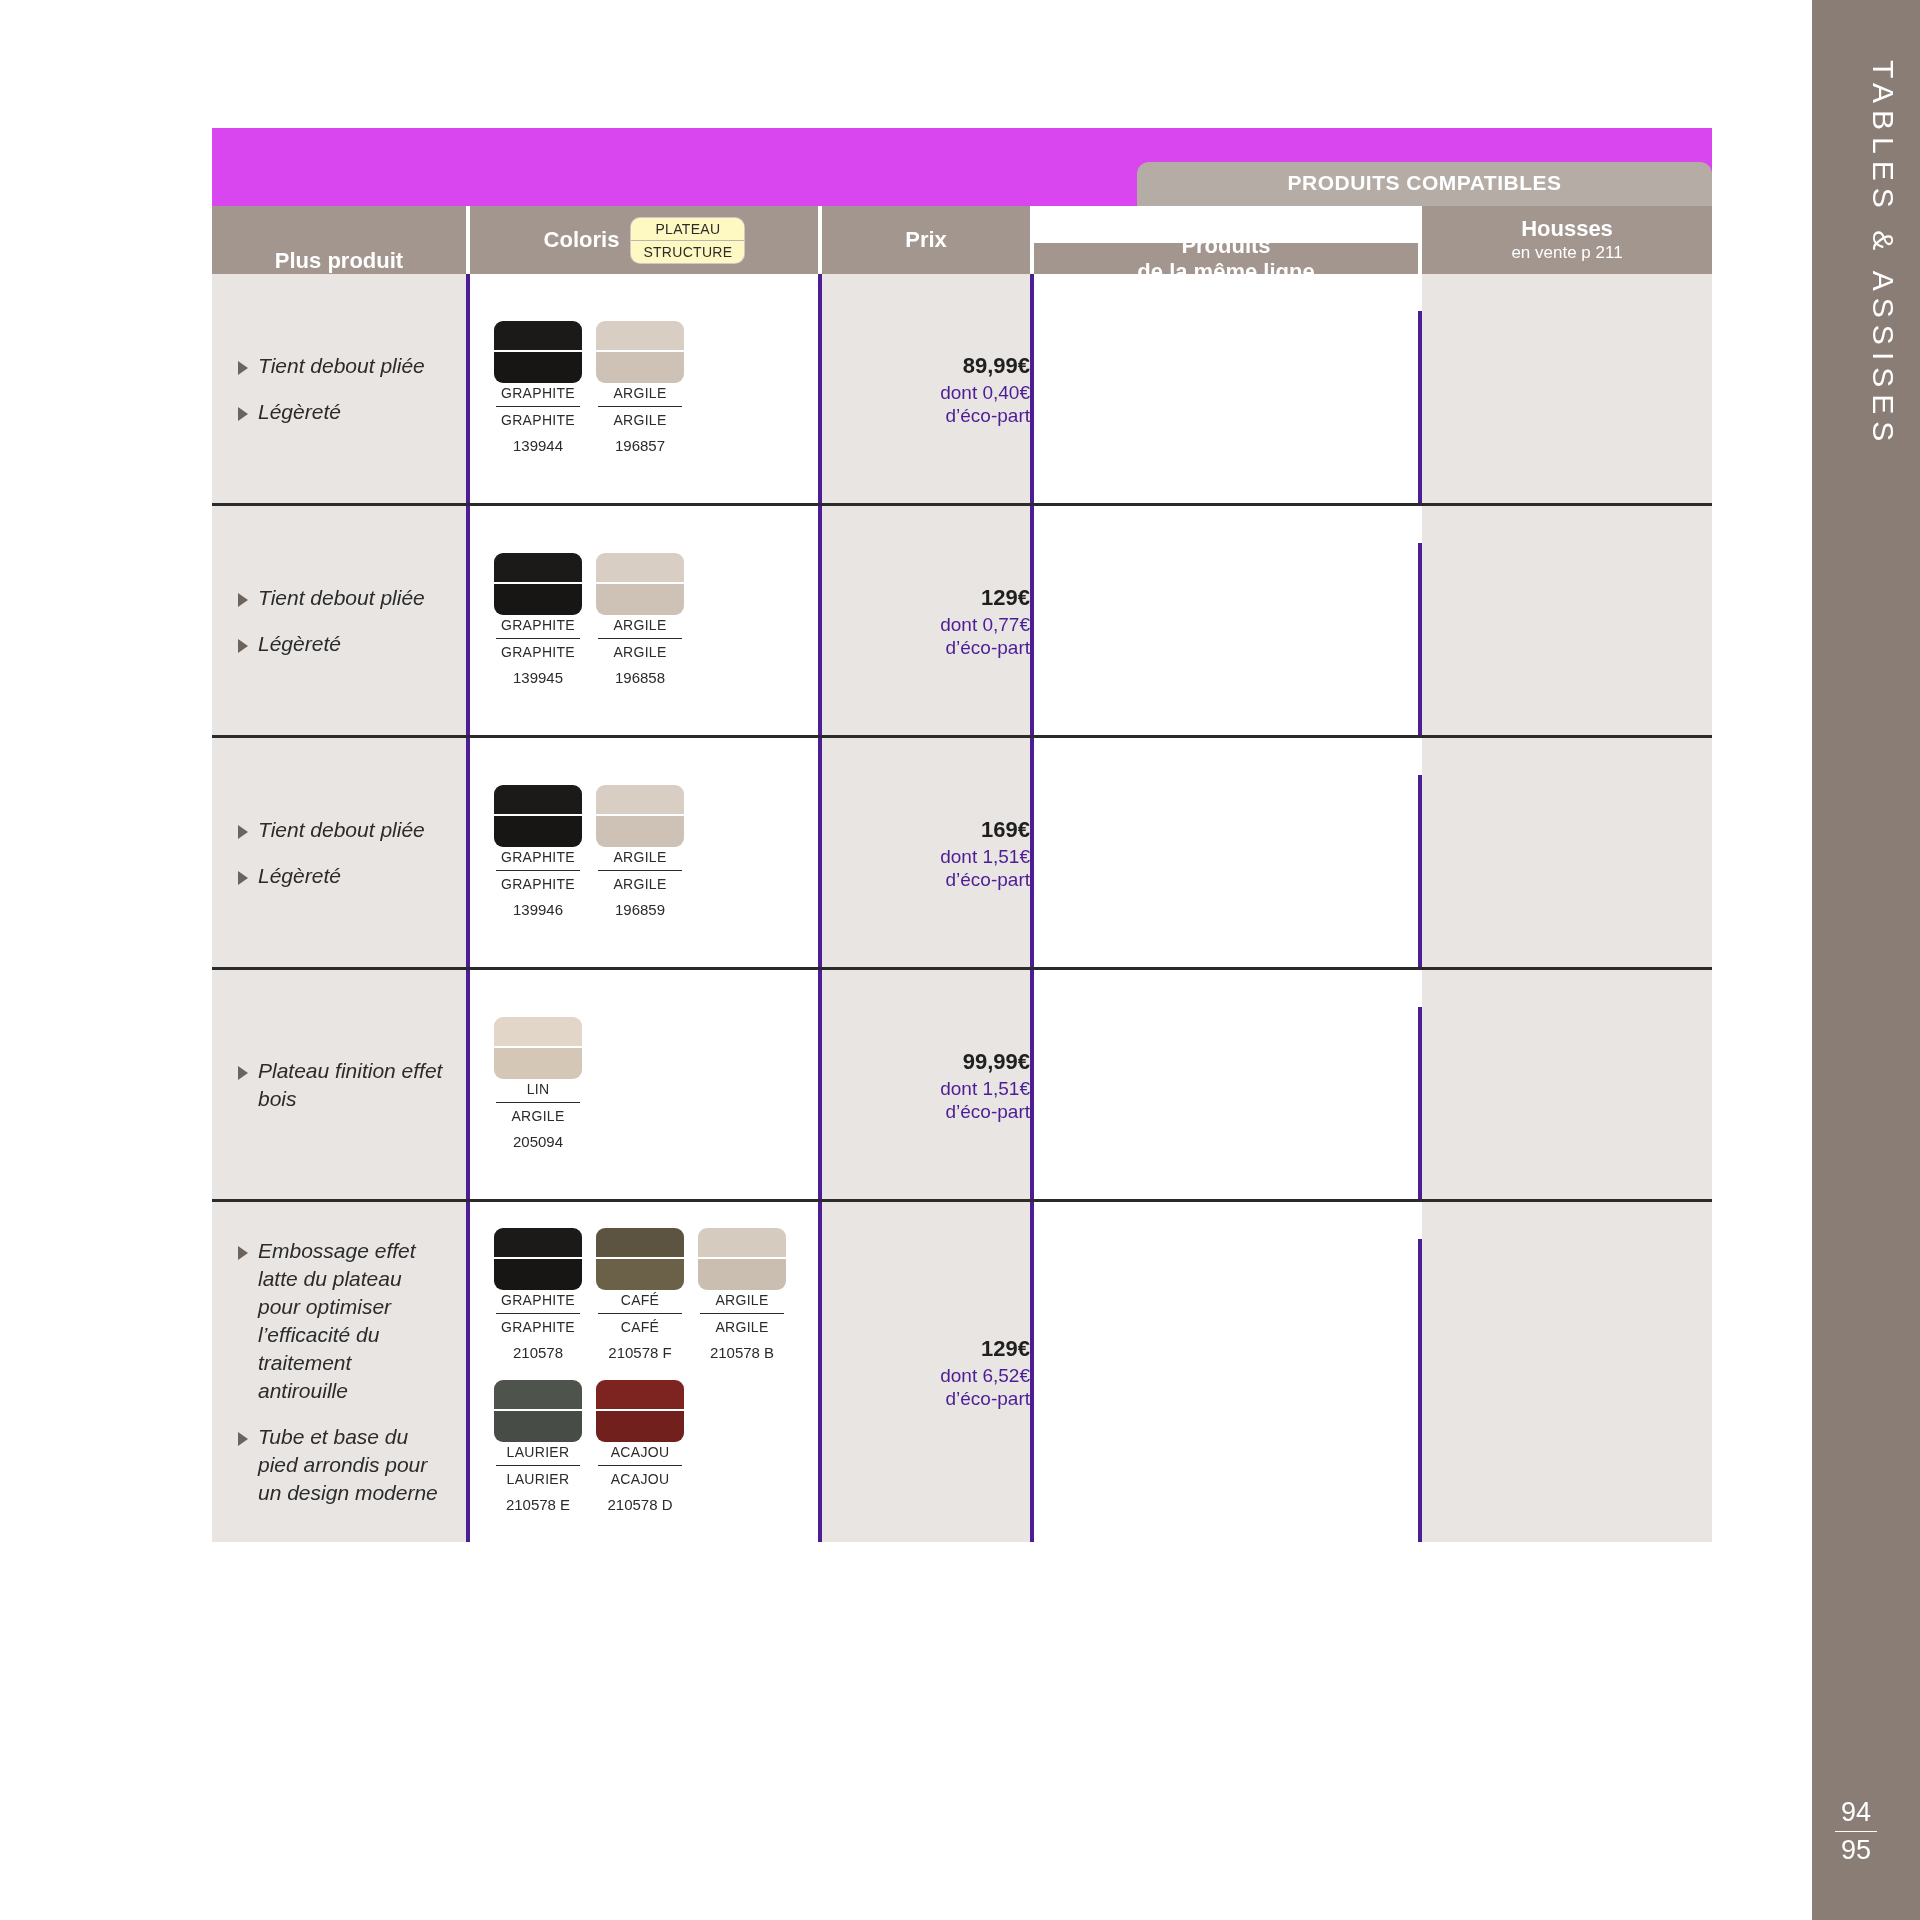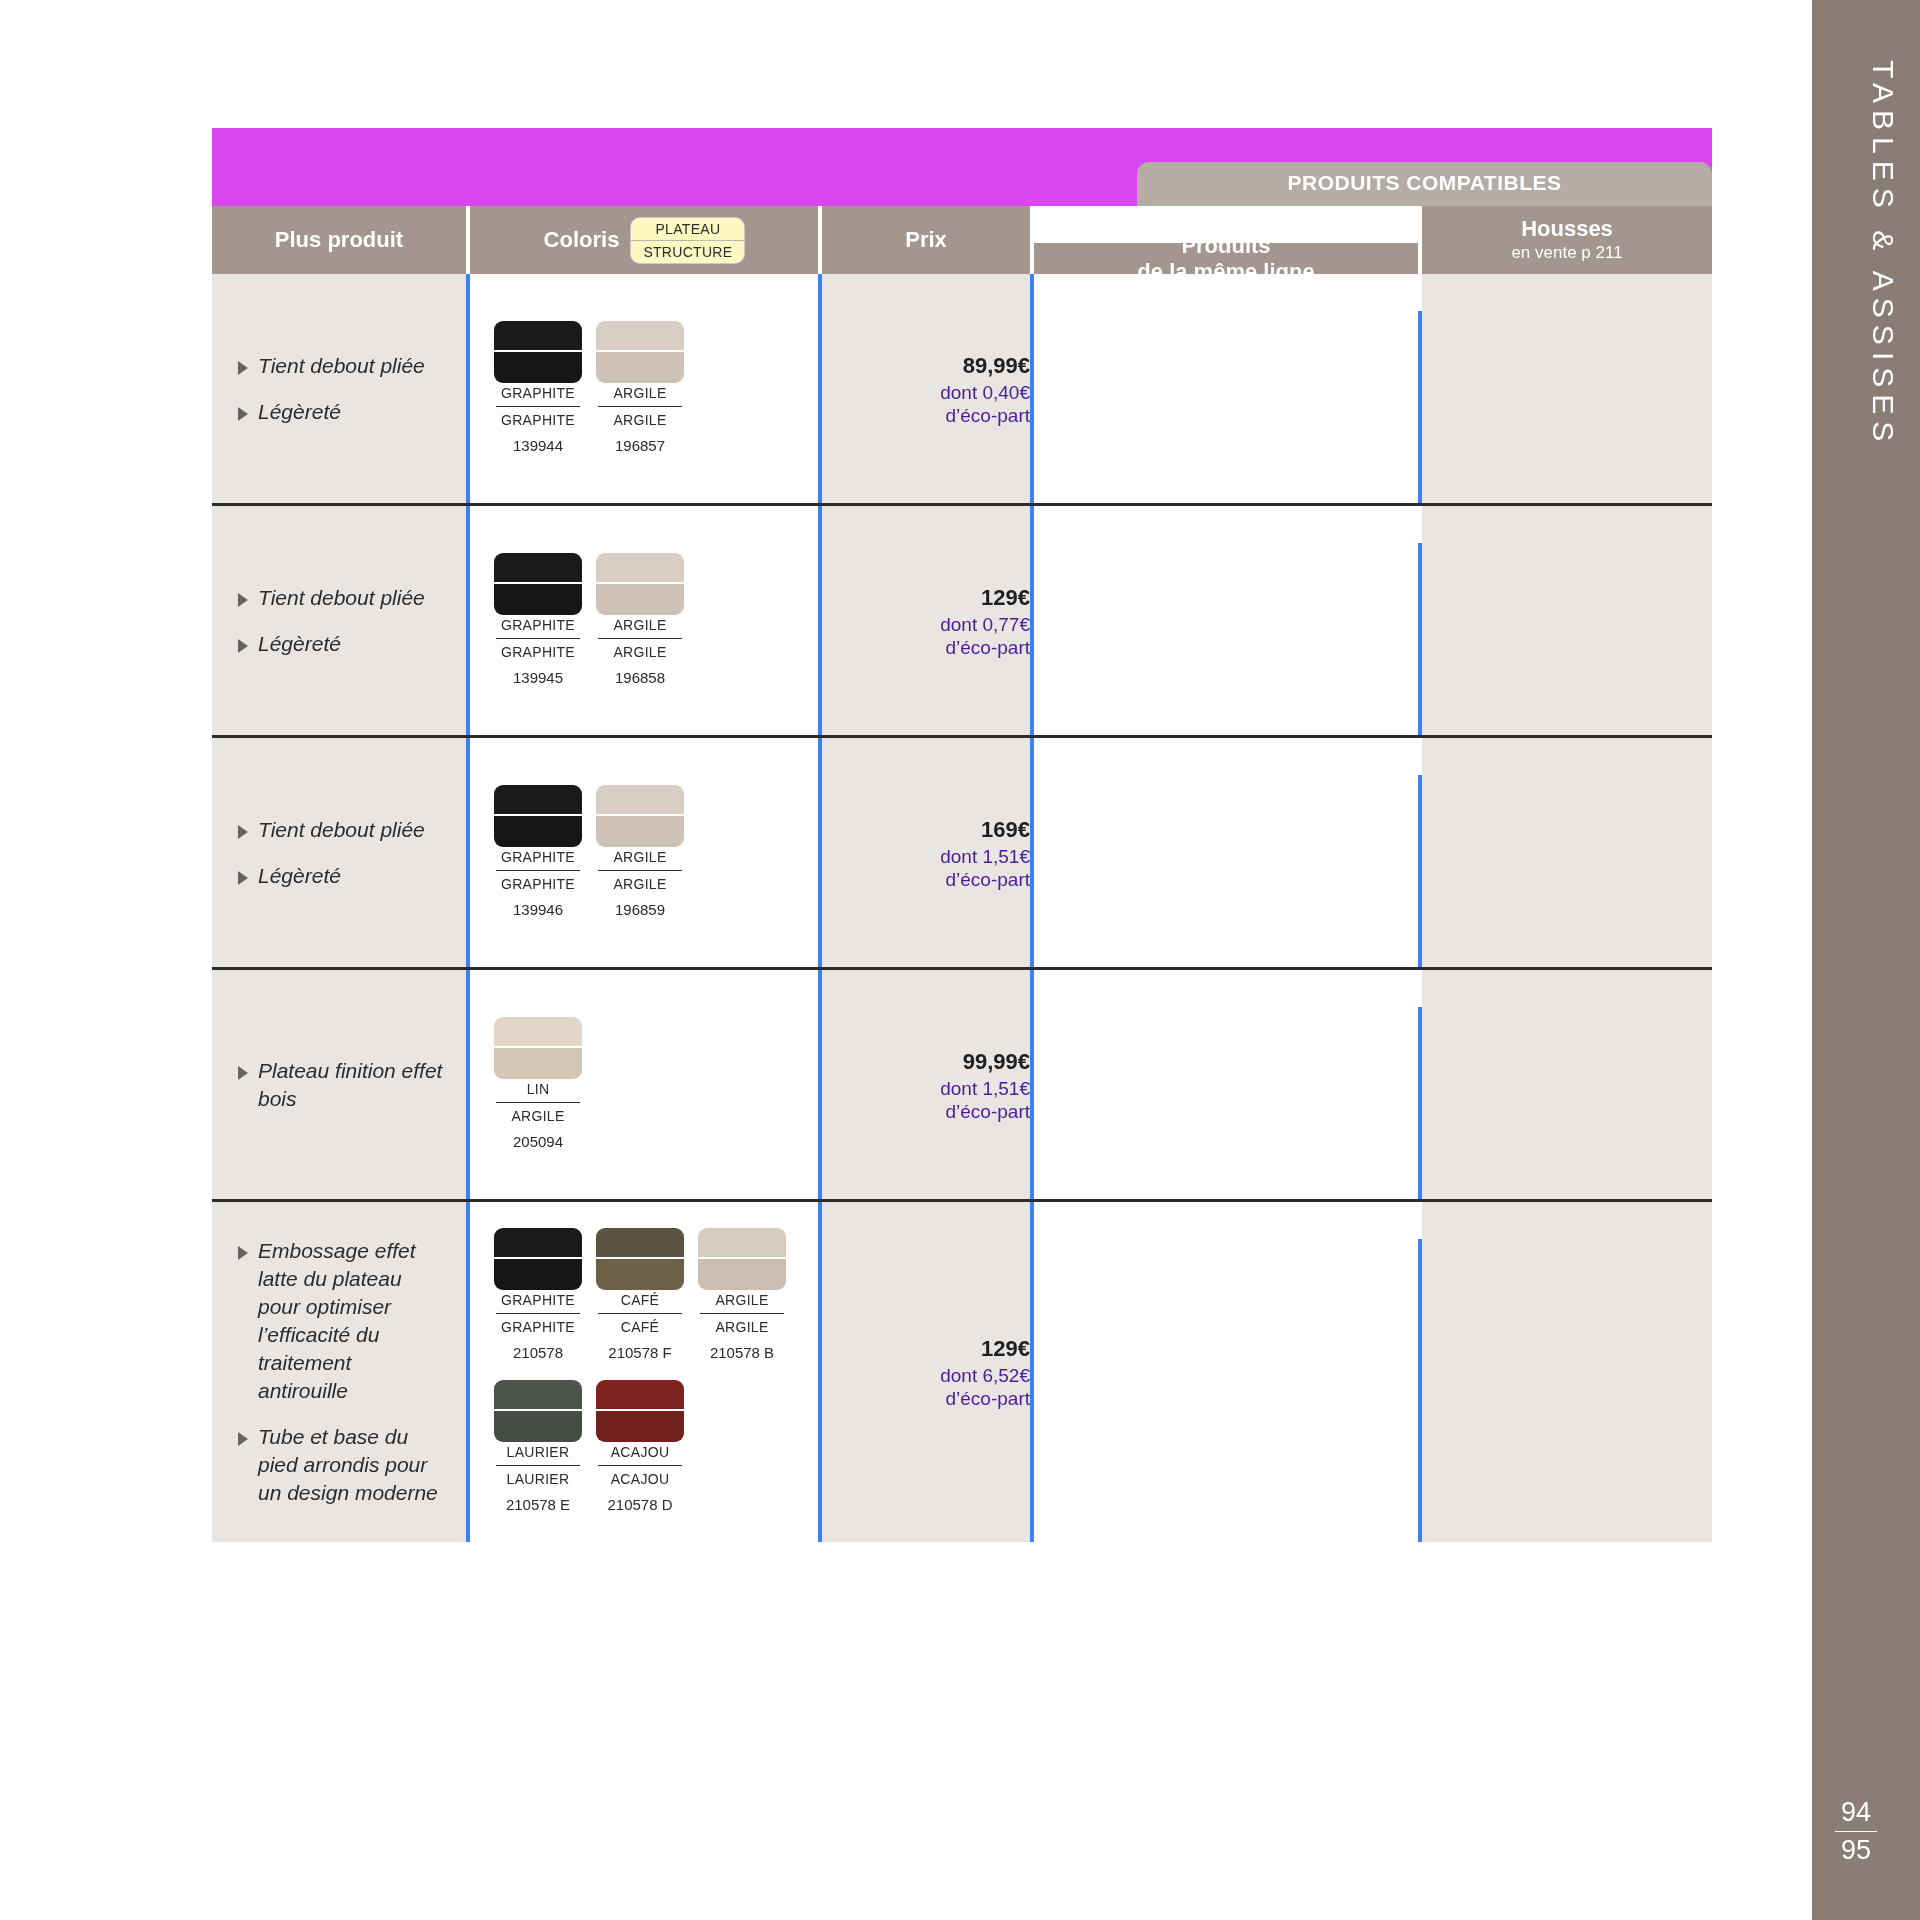--- a/index.html
+++ b/index.html
@@ -81,31 +81,31 @@
     box-shadow: 0 0 0 1px #cfc8c3;
   }
   .badge {
     font-size: 14px; color: #2e2a27; font-weight: 400;
     padding: 3px 12px 3px; text-align: center; letter-spacing: .3px;
     background: #fef9c3;
   }
   .badge.top { border-bottom: 1px solid #bdb4ae; }
 
   
-  .c-plus   { width: 258px; }
+  .c-plus   { width: 258px; justify-content: flex-end; }
   .c-color  { width: 352px; }
   .c-prix   { width: 212px; }
   .c-ligne  { width: 388px; margin-top: 37px; }
   .c-houss  { width: 290px; }
 
   
   .row { display: flex; border-bottom: 3px solid #2b2b2b; }
   .row:last-child { border-bottom: none; }
   .cell {
-    border-right: 4px solid #3b82f6;
+    border-right: 4px solid #4c1d95;
     position: relative;
     padding: 18px 0;
   }
   .cell:last-child { border-right: none; }
   .bg-grey { background: #e8e5e3; }
   .bg-white { background: #ffffff; }
 
   .plus-cell { display: flex; flex-direction: column; justify-content: center; padding: 26px 22px 26px 26px; }
   .bullet-line {
     display: flex; align-items: flex-start; gap: 10px;

